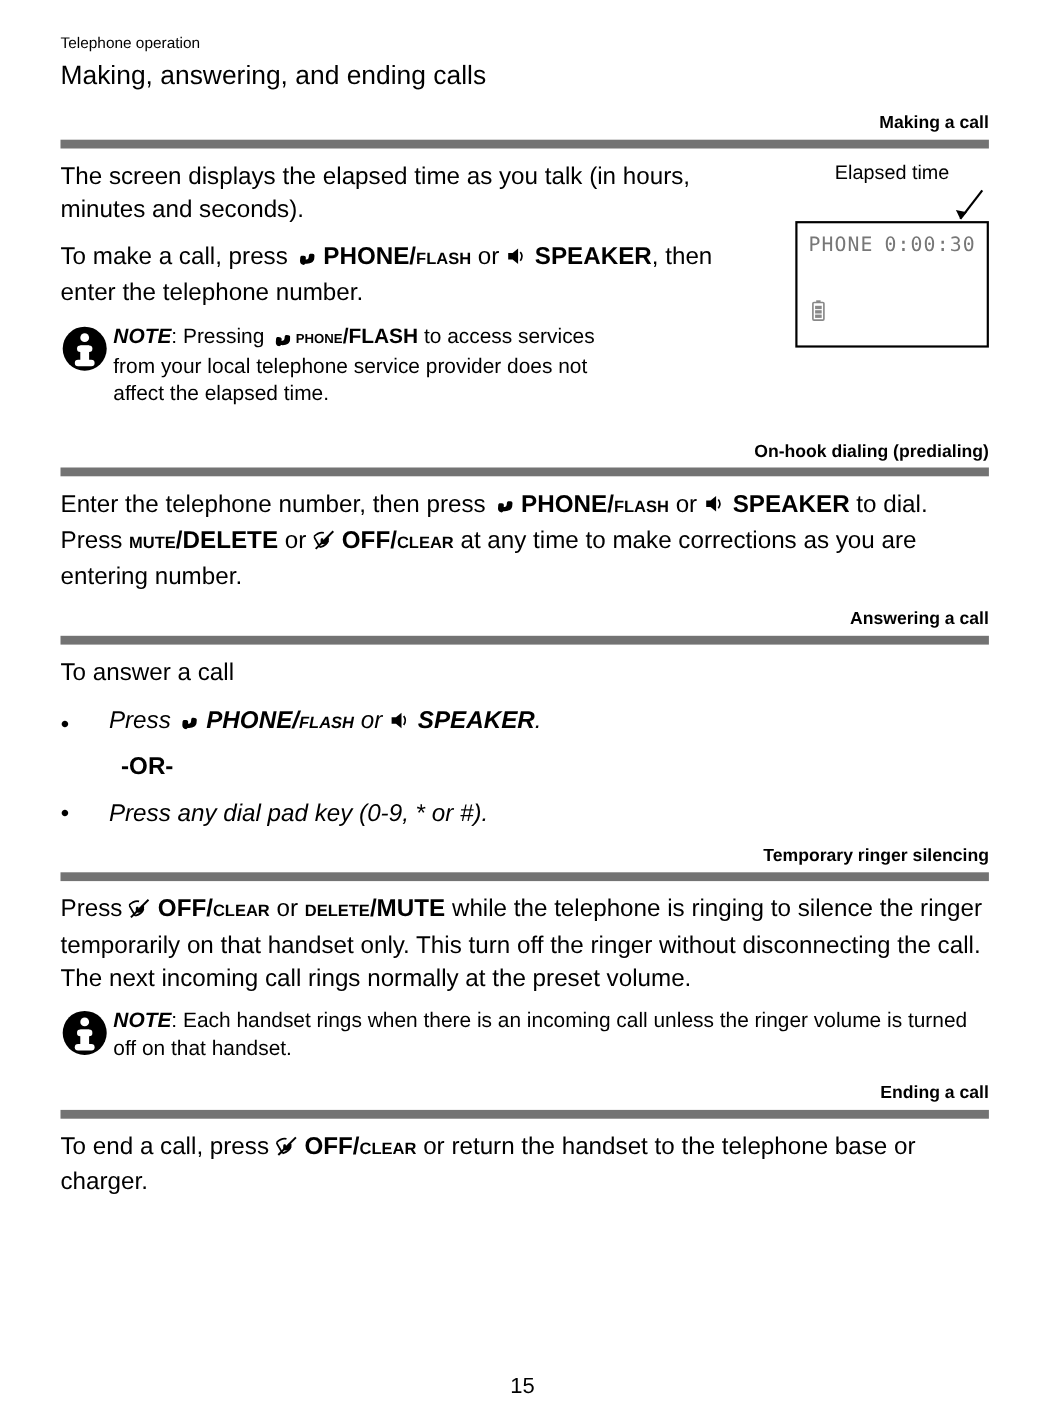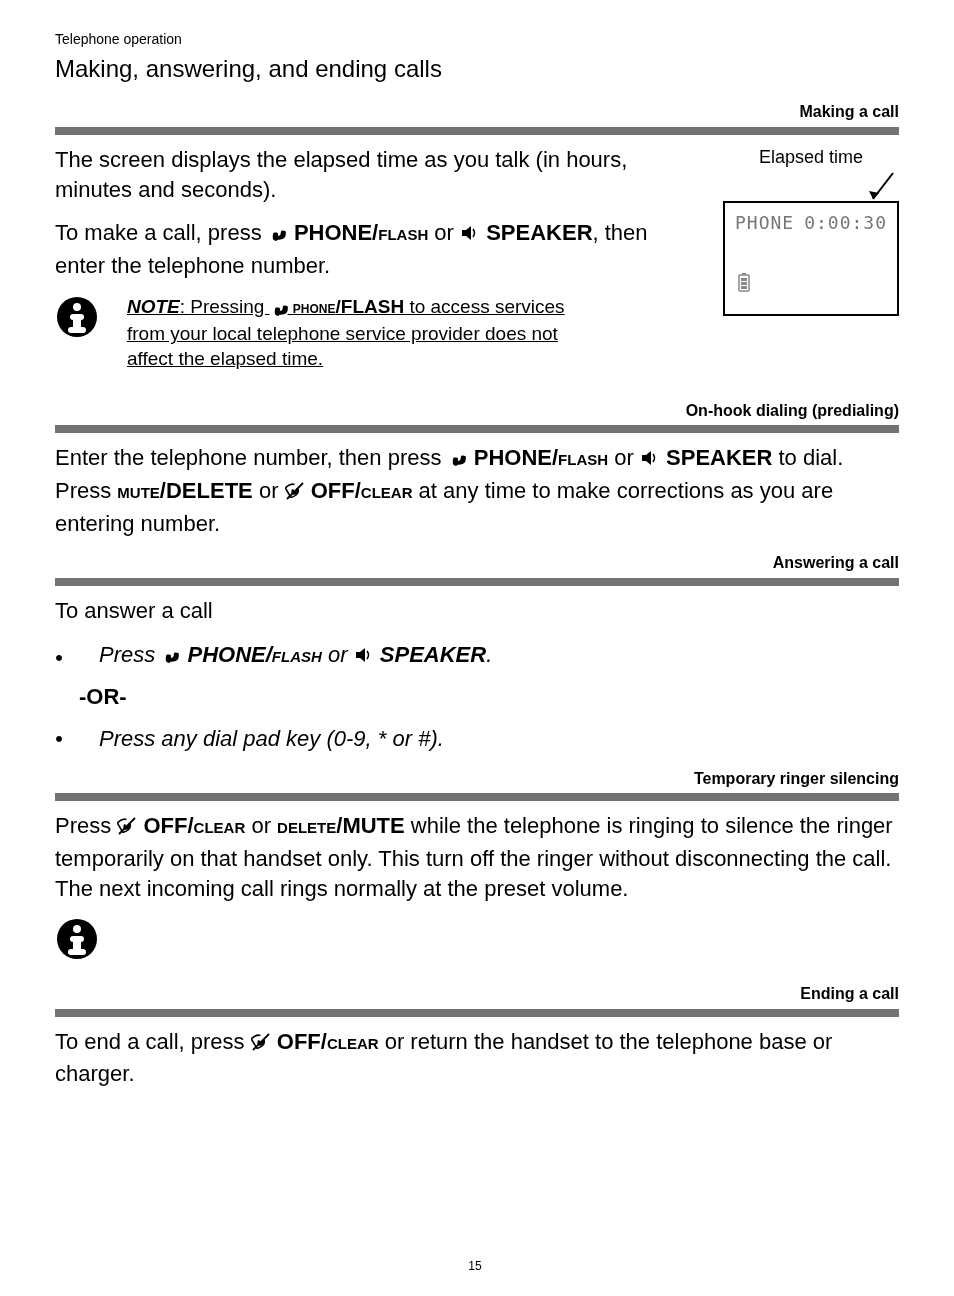--- a/index.html
+++ b/index.html
@@ -17,21 +17,21 @@
   .section-title {
     font-weight: bold;
     font-size: 16px;
     border-bottom: 8px solid #737373;
     padding-bottom: 4px;
     margin-top: 14px;
     margin-bottom: 10px;
     text-align: right;
   }
   .body-text { margin-bottom: 14px; }
-  .note-row { display: flex; align-items: flex-start; gap: 28px; margin: 14px 0 14px 0; text-decoration: underline; }
+  .note-row { display: flex; align-items: flex-start; gap: 4px; margin: 14px 0 14px 0; }
   .note-icon { flex: 0 0 44px; }
   .note-text { font-size: 19px; line-height: 1.3; flex: 1; }
   .note-label { font-weight: bold; font-style: italic; }
   .float-screen {
     float: right;
     width: 176px;
     margin-left: 20px;
     margin-bottom: 10px;
     text-align: center;
   }
@@ -45,22 +45,22 @@
     text-align: left;
     font-family: "Courier New", monospace;
     position: relative;
   }
   .lcd-row1 { display: flex; justify-content: space-between; font-size: 18px; color: #777; letter-spacing: 1px; }
   .lcd-row1 span { font-family: monospace; }
   .lcd-battery { position: absolute; bottom: 10px; left: 12px; }
   ul.bullets { list-style: none; margin: 8px 0 8px 0; }
   ul.bullets > li { display: flex; align-items: flex-end; margin-bottom: 10px; font-style: italic; }
   ul.bullets > li::before { content: "•"; width: 44px; text-align: left; font-size: 22px; flex: 0 0 44px; }
-  .or-label { font-weight: bold; margin-left: 24px; margin-bottom: 12px; }
-  .page-num { position: absolute; bottom: 22px; left: 0; width: 950px; text-align: center; font-size: 12px; }
+  .or-label { font-weight: bold; margin-left: 55px; margin-bottom: 12px; }
+  .page-num { position: absolute; bottom: 22px; left: 0; width: 950px; text-align: center; font-size: 20px; }
   .icon { display: inline-block; vertical-align: -3px; }
   .sc { font-variant: small-caps; }
   .b { font-weight: bold; }
   .clearfix::after { content:""; display:table; clear:both; }
 </style>
 </head>
 <body>
 
 <svg width="0" height="0" style="position:absolute">
   <defs>
@@ -202,20 +202,23 @@
         <use href="#ico-off"></use>
       </svg></span>
   <span class="b"> <span>OFF/</span><span class="sc">clear</span></span>
   <span> or </span>
   <span class="b"><span class="sc">delete</span><span>/MUTE</span></span><span> while the telephone is ringing to silence the ringer temporarily on that handset only. This turn off the ringer without disconnecting the call. The next incoming call rings normally at the preset volume.</span>
 </p>
 <div class="note-row">
   <div class="note-icon"><svg width="44" height="44">
         <use href="#ico-info"></use>
       </svg></div>
+  <div class="note-text">
+    <span class="note-label">NOTE</span><span>: Each handset rings when there is an incoming call unless the ringer volume is turned off on that handset.</span>
+  </div>
 </div>
 
 <div class="section-title">Ending a call</div>
 <p class="body-text">
   <span>To end a call, press </span>
   <span class="icon"><svg width="20" height="20">
         <use href="#ico-off"></use>
       </svg></span>
   <span class="b"> <span>OFF/</span><span class="sc">clear</span></span><span> or return the handset to the telephone base or charger.</span>
 </p>

